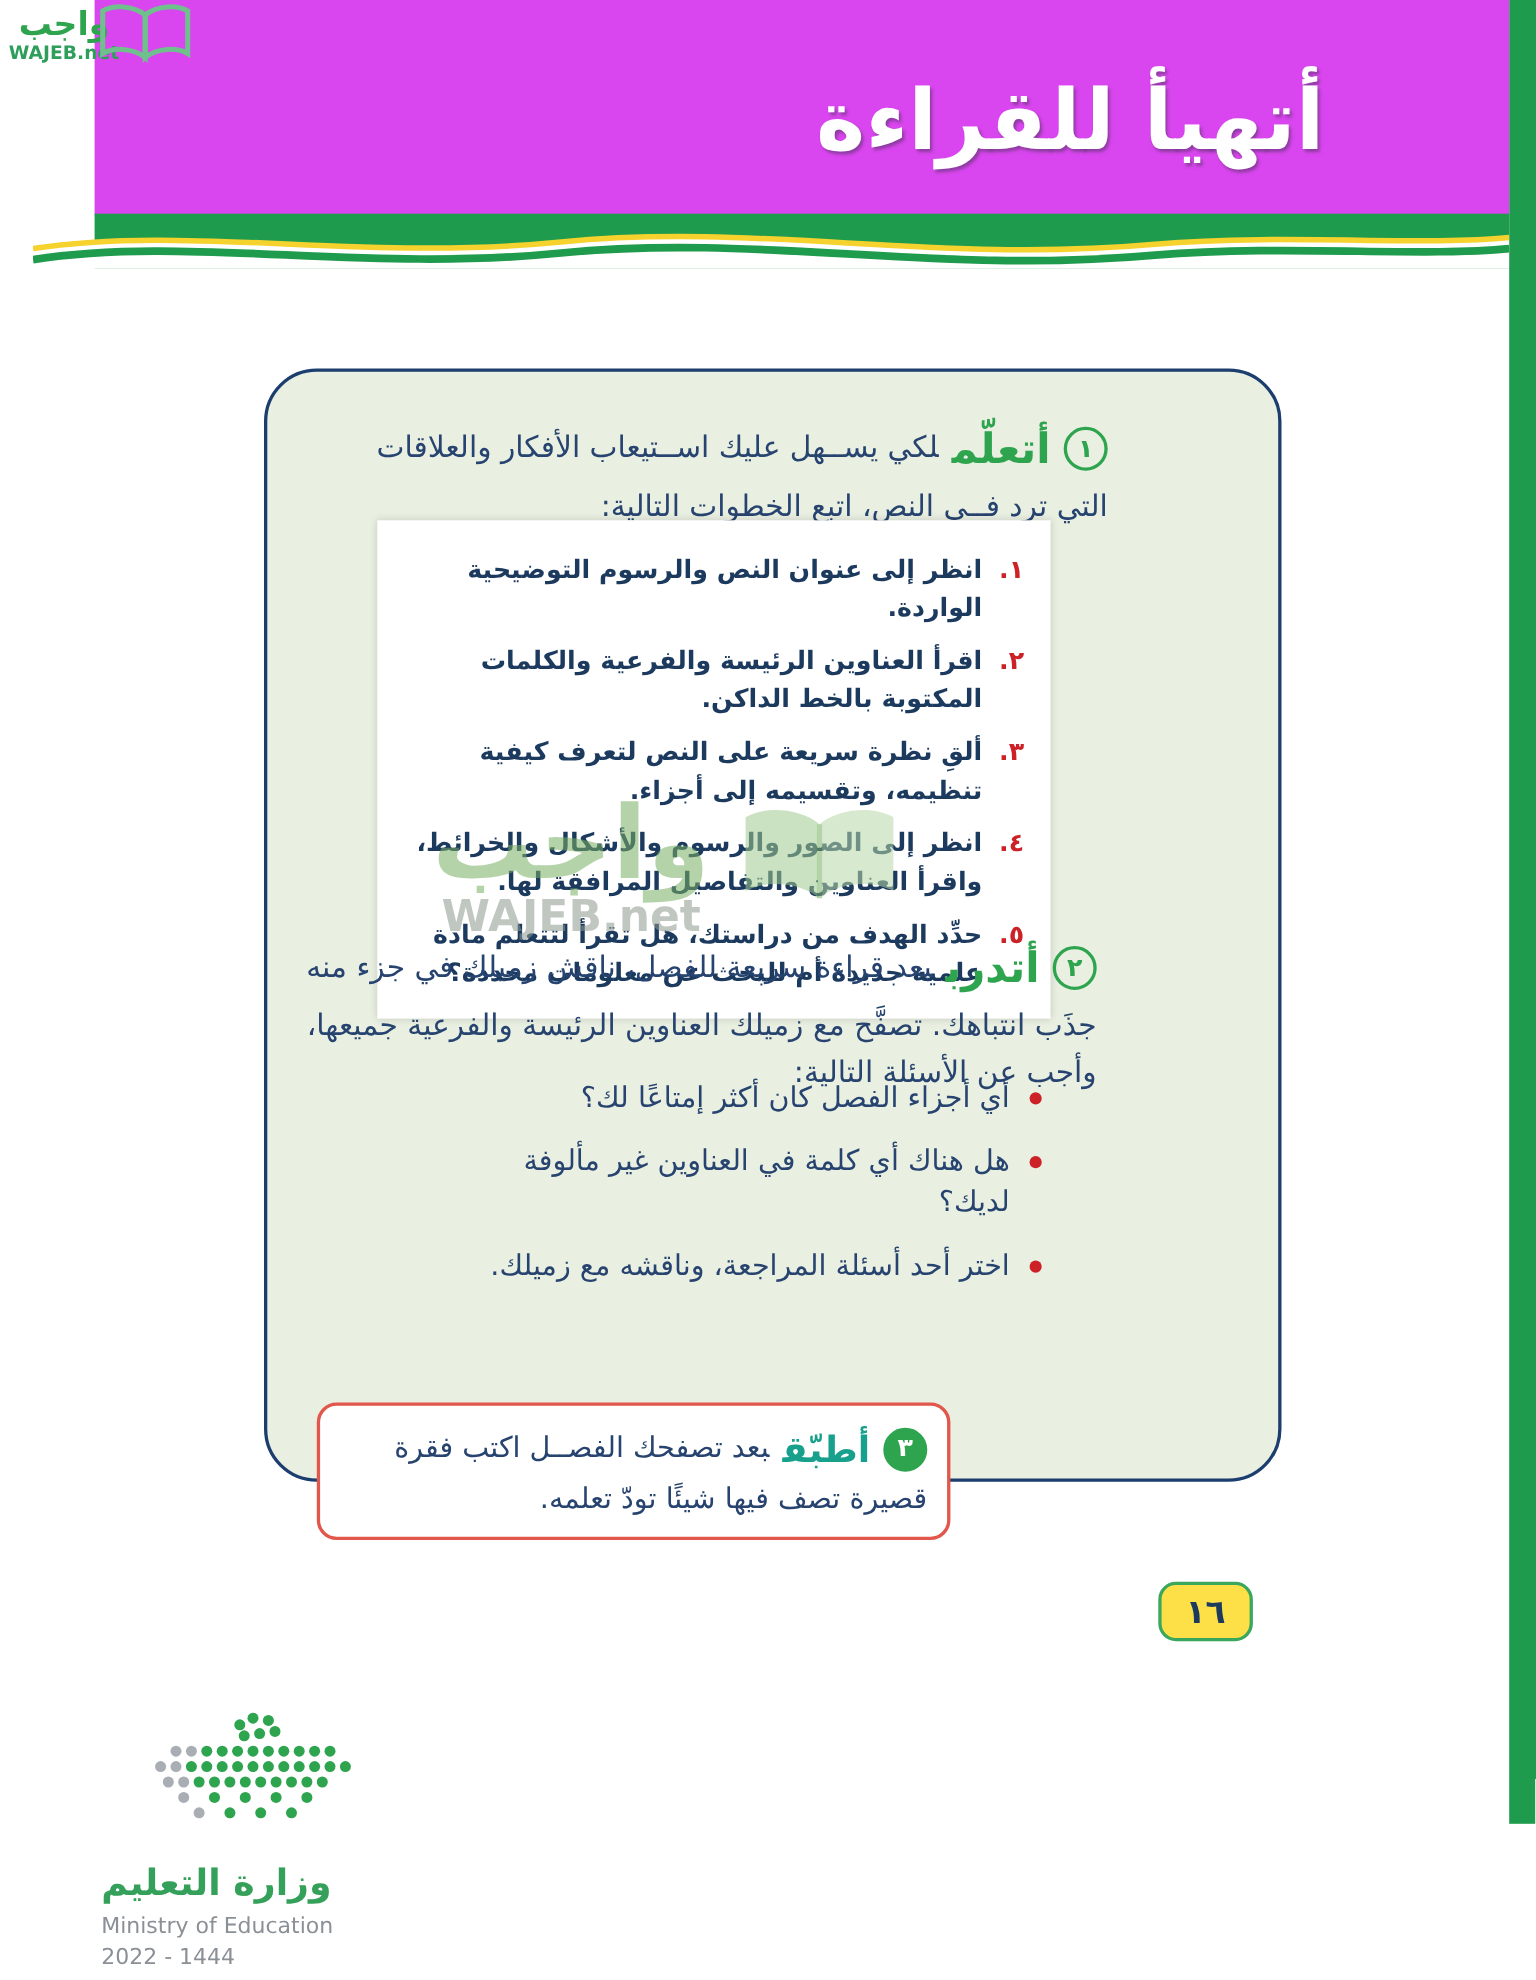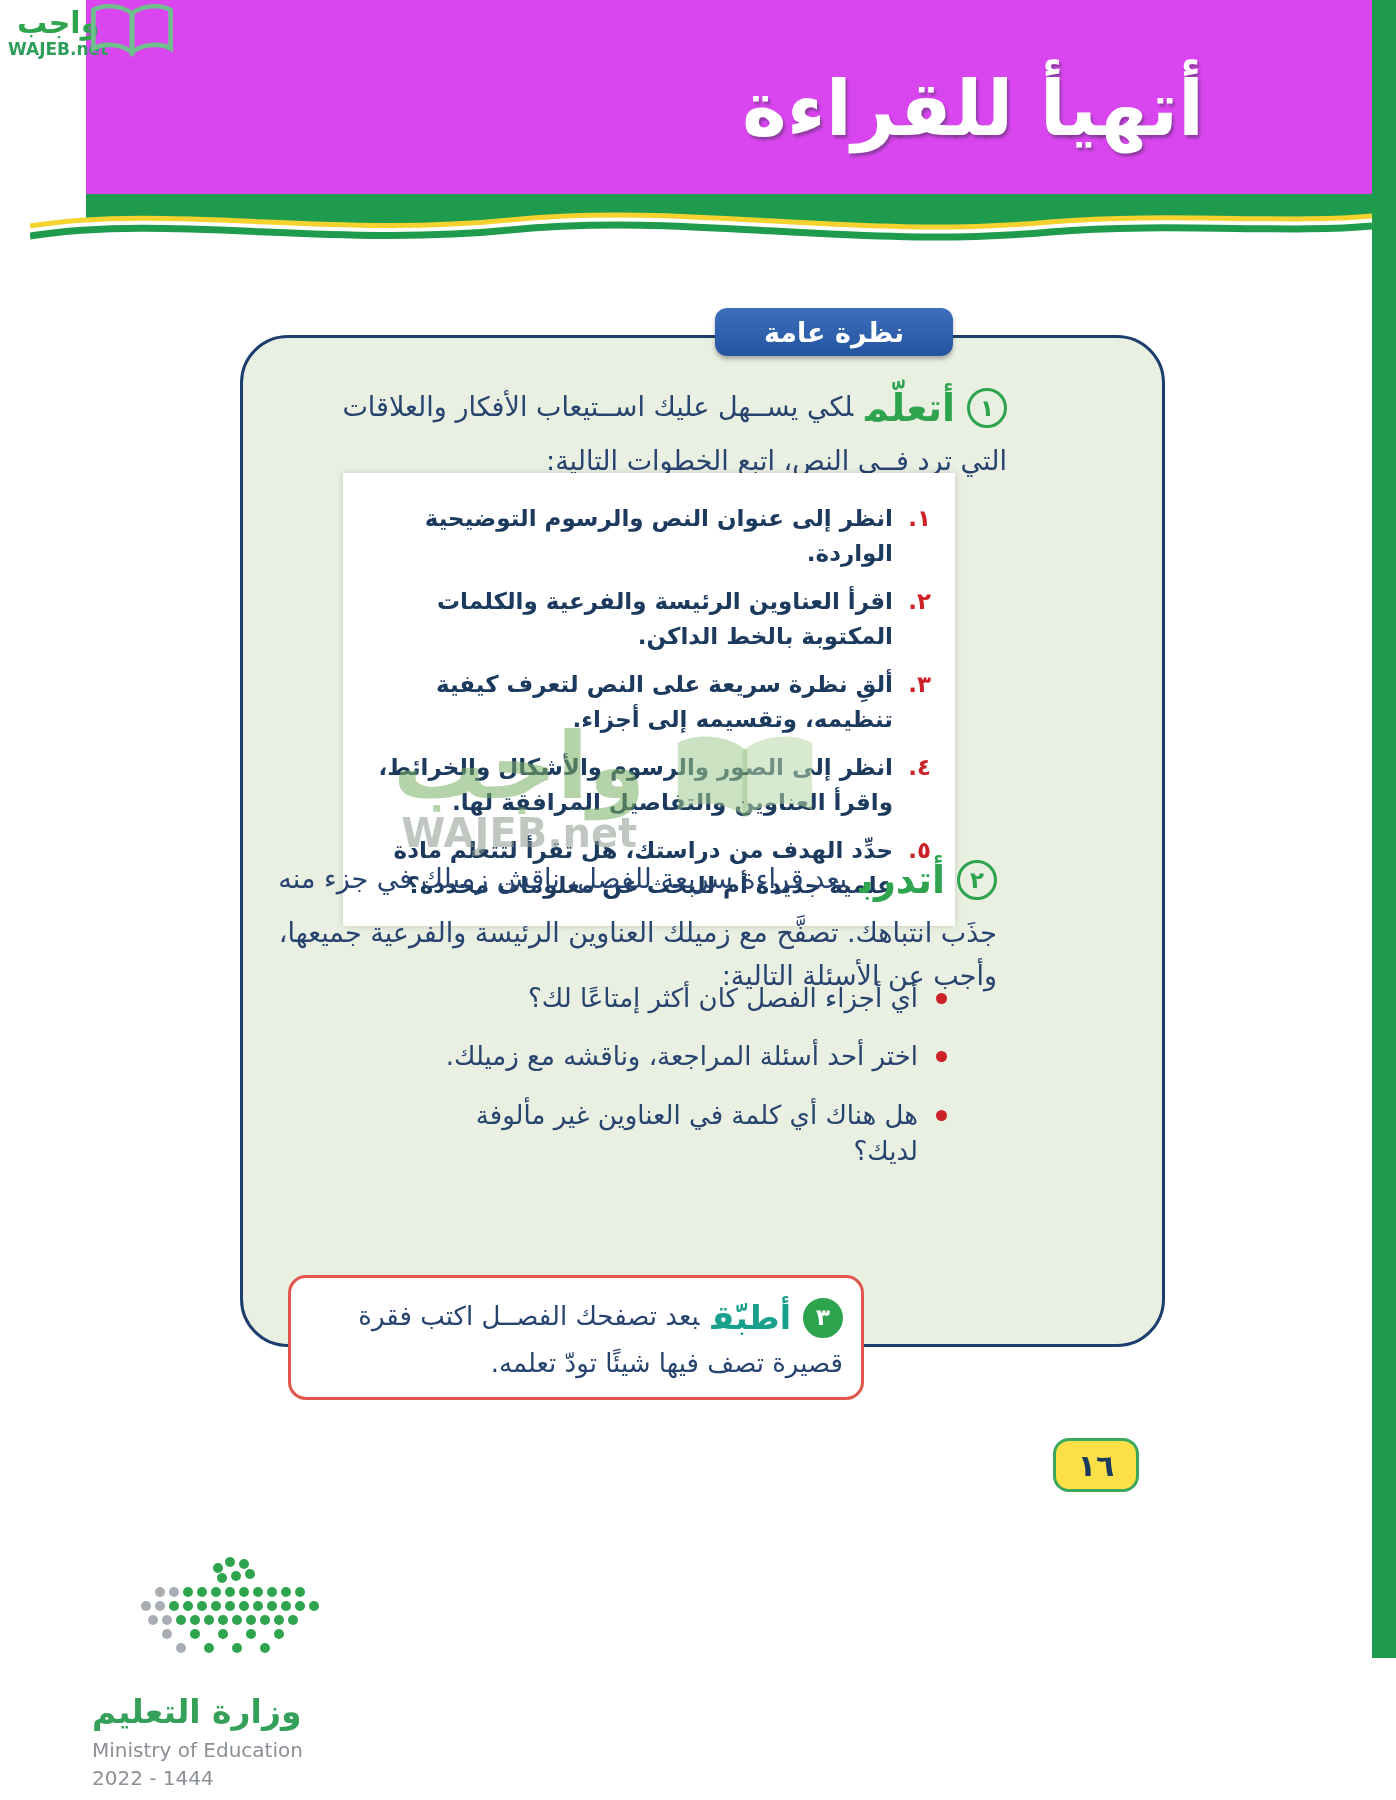--- a/index.html
+++ b/index.html
@@ -94,21 +94,20 @@
     <div class="wajeb-en">WAJEB.net</div>
   </div>
   <svg class="wajeb-book" width="92" height="66" viewBox="0 0 100 70">
     <path d="M50,14 C38,4 18,4 8,10 L8,52 C18,46 38,46 50,56 Z" fill="none" stroke="#6fc08d" stroke-width="5"></path>
     <path d="M50,14 C62,4 82,4 92,10 L92,52 C82,46 62,46 50,56 Z" fill="none" stroke="#6fc08d" stroke-width="5"></path>
     <line x1="50" y1="14" x2="50" y2="56" stroke="#6fc08d" stroke-width="4"></line>
   </svg>
 
   <div class="card">
 
-    <div class="tab">نظرة عامة</div>
 
     <p class="sec sec1"><span class="badge">١</span><span class="sec-label">أتعلّم</span><span>لكي يســهل عليك اســتيعاب الأفكار والعلاقات التي ترد فــي النص، اتبع الخطوات التالية:</span></p>
 
     <div class="steps-box">
       <div class="step">
         <span class="step-num">١.</span>
         <span class="step-text">انظر إلى عنوان النص والرسوم التوضيحية الواردة.</span>
       </div>
       <div class="step">
         <span class="step-num">٢.</span>
@@ -142,25 +141,25 @@
 
     <p class="sec sec2"><span class="badge">٢</span><span class="sec-label">أتدرب</span><span>بعد قراءة سريعة للفصل، ناقش زميلك في جزء منه جذَب انتباهك. تصفَّح مع زميلك العناوين الرئيسة والفرعية جميعها، وأجب عن الأسئلة التالية:</span></p>
 
     <div class="bullets">
       <div class="bullet">
         <span class="dot"></span>
         <span>أي أجزاء الفصل كان أكثر إمتاعًا لك؟</span>
       </div>
       <div class="bullet">
         <span class="dot"></span>
-        <span>اختر أحد أسئلة المراجعة، وناقشه مع زميلك.</span>
+        <span>هل هناك أي كلمة في العناوين غير مألوفة لديك؟</span>
       </div>
       <div class="bullet">
         <span class="dot"></span>
-        <span>هل هناك أي كلمة في العناوين غير مألوفة لديك؟</span>
+        <span>اختر أحد أسئلة المراجعة، وناقشه مع زميلك.</span>
       </div>
     </div>
 
     <div class="apply-box"><span class="badge badge-filled">٣</span><span class="sec-label sec-label-teal">أطبّق</span><span>بعد تصفحك الفصــل اكتب فقرة قصيرة تصف فيها شيئًا تودّ تعلمه.</span></div>
 
   </div>
 
   <svg class="moe-logo" width="200" height="140" viewBox="0 0 200 140">
     <g fill="#2ea44f">
       <circle cx="100" cy="10" r="5"></circle>

